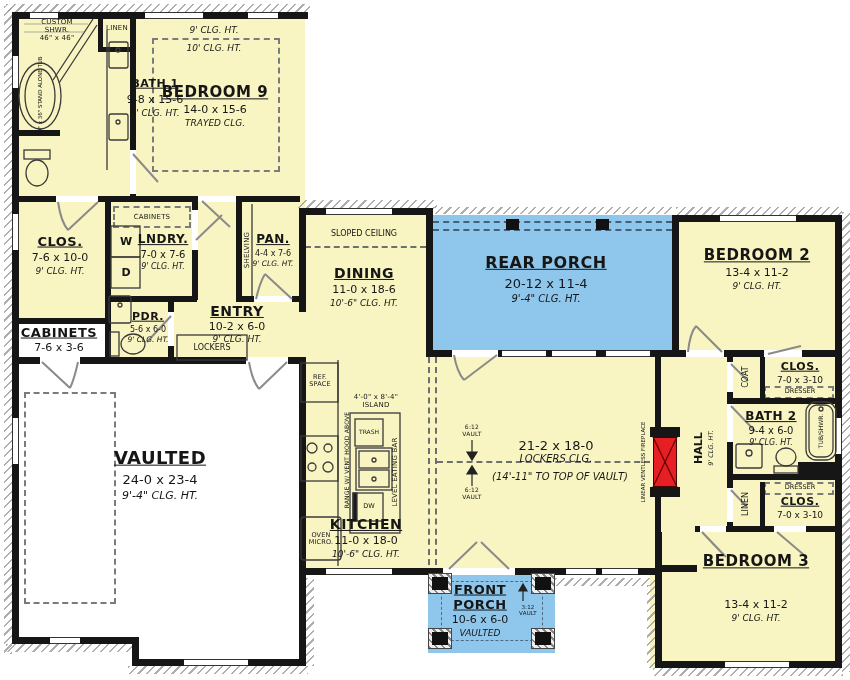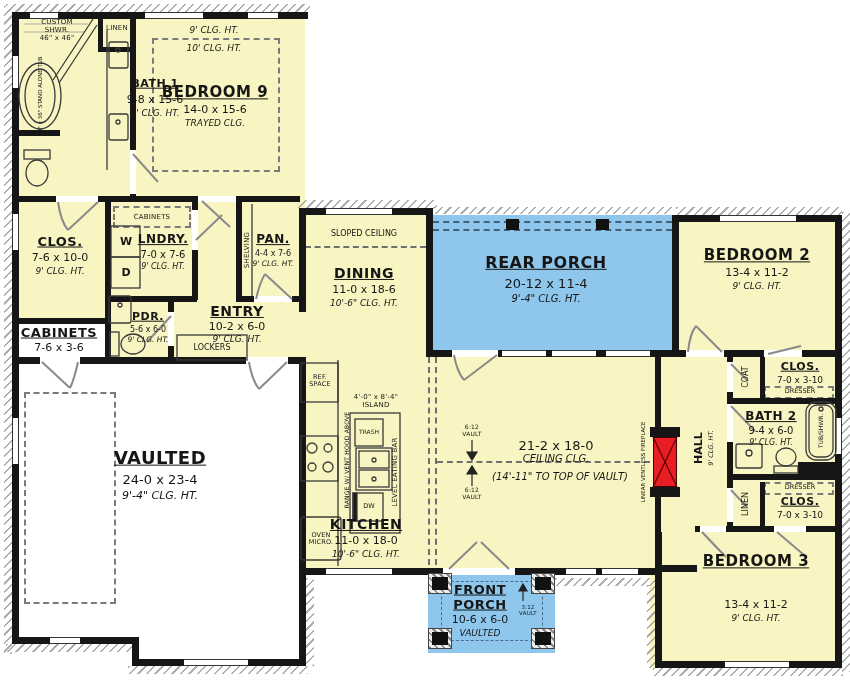--- a/index.html
+++ b/index.html
@@ -345,21 +345,21 @@
   <div class="lbl tiny" style="left:321px;top:539px;font-size:6.5px"><span>OVEN</span><br><span>MICRO.</span></div>
   <div class="lbl tiny" style="left:376px;top:401px"><span>4'-0" x 8'-4"</span><br><span>ISLAND</span></div>
   <div class="lbl" style="left:369px;top:432px;font-size:6px">TRASH</div>
   <div class="lbl" style="left:369px;top:507px;font-size:6.5px">DW</div>
   <div class="lbl tiny vt" style="left:395px;top:472px">LEVEL EATING BAR</div>
   <div class="lbl nm" style="left:366px;top:524px;font-size:14px">KITCHEN</div>
   <div class="lbl dims" style="left:366px;top:541px">11-0 x 18-0</div>
   <div class="lbl clg" style="left:366px;top:554px">10'-6" CLG. HT.</div>
 
   <div class="lbl" style="left:556px;top:446px;font-size:13px">21-2 x 18-0</div>
-  <div class="lbl clg" style="left:556px;top:459px;font-size:10px">CEILING CLG.</div>
+  <div class="lbl clg" style="left:556px;top:459px;font-size:10px">LOCKERS CLG.</div>
   <div class="lbl clg" style="left:560px;top:477px;font-size:10px">(14'-11" TO TOP OF VAULT)</div>
   <div class="lbl tiny" style="left:472px;top:431px;font-size:6px"><span>6:12</span><br><span>VAULT</span></div>
   <div class="lbl tiny" style="left:472px;top:494px;font-size:6px"><span>6:12</span><br><span>VAULT</span></div>
 
   <div class="lbl nm" style="left:546px;top:263px;font-size:16px">REAR PORCH</div>
   <div class="lbl" style="left:546px;top:284px;font-size:13px">20-12 x 11-4</div>
   <div class="lbl clg" style="left:546px;top:299px;font-size:10px">9'-4" CLG. HT.</div>
 
   <div class="lbl vt" style="left:643px;top:462px;font-size:5.5px"><span>LINEAR VENTLESS</span> <span>FIREPLACE</span></div>
 

